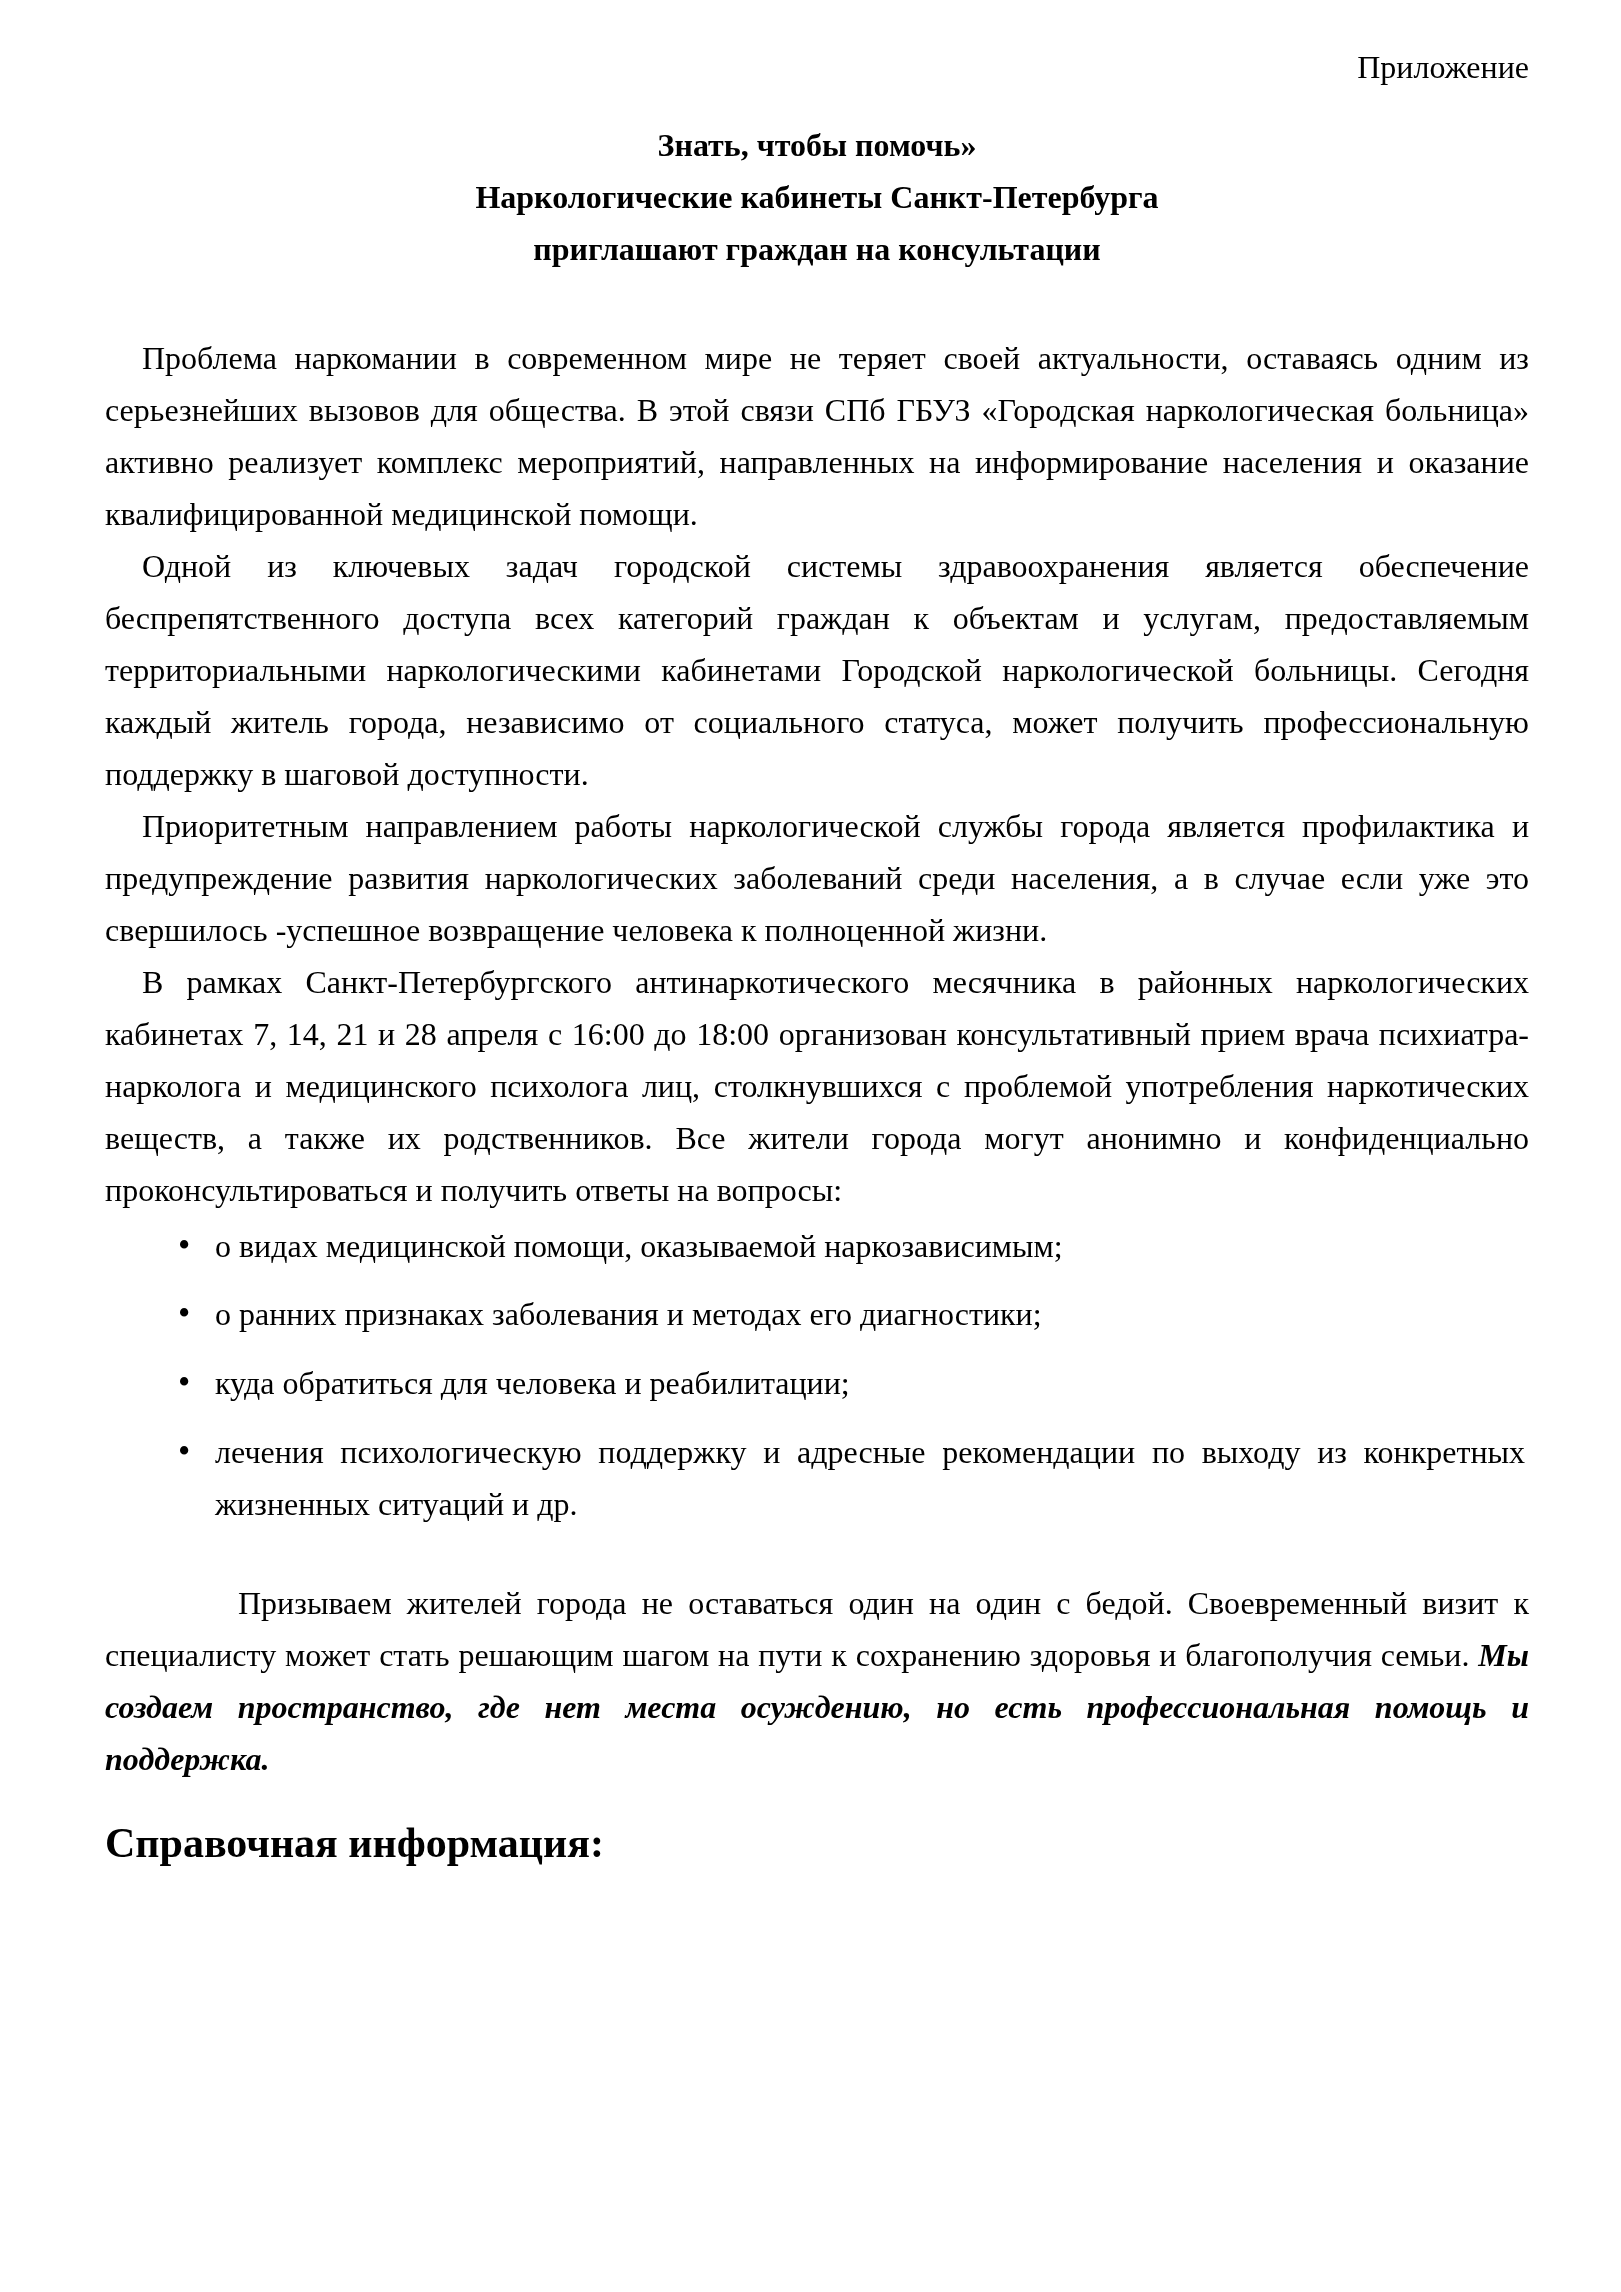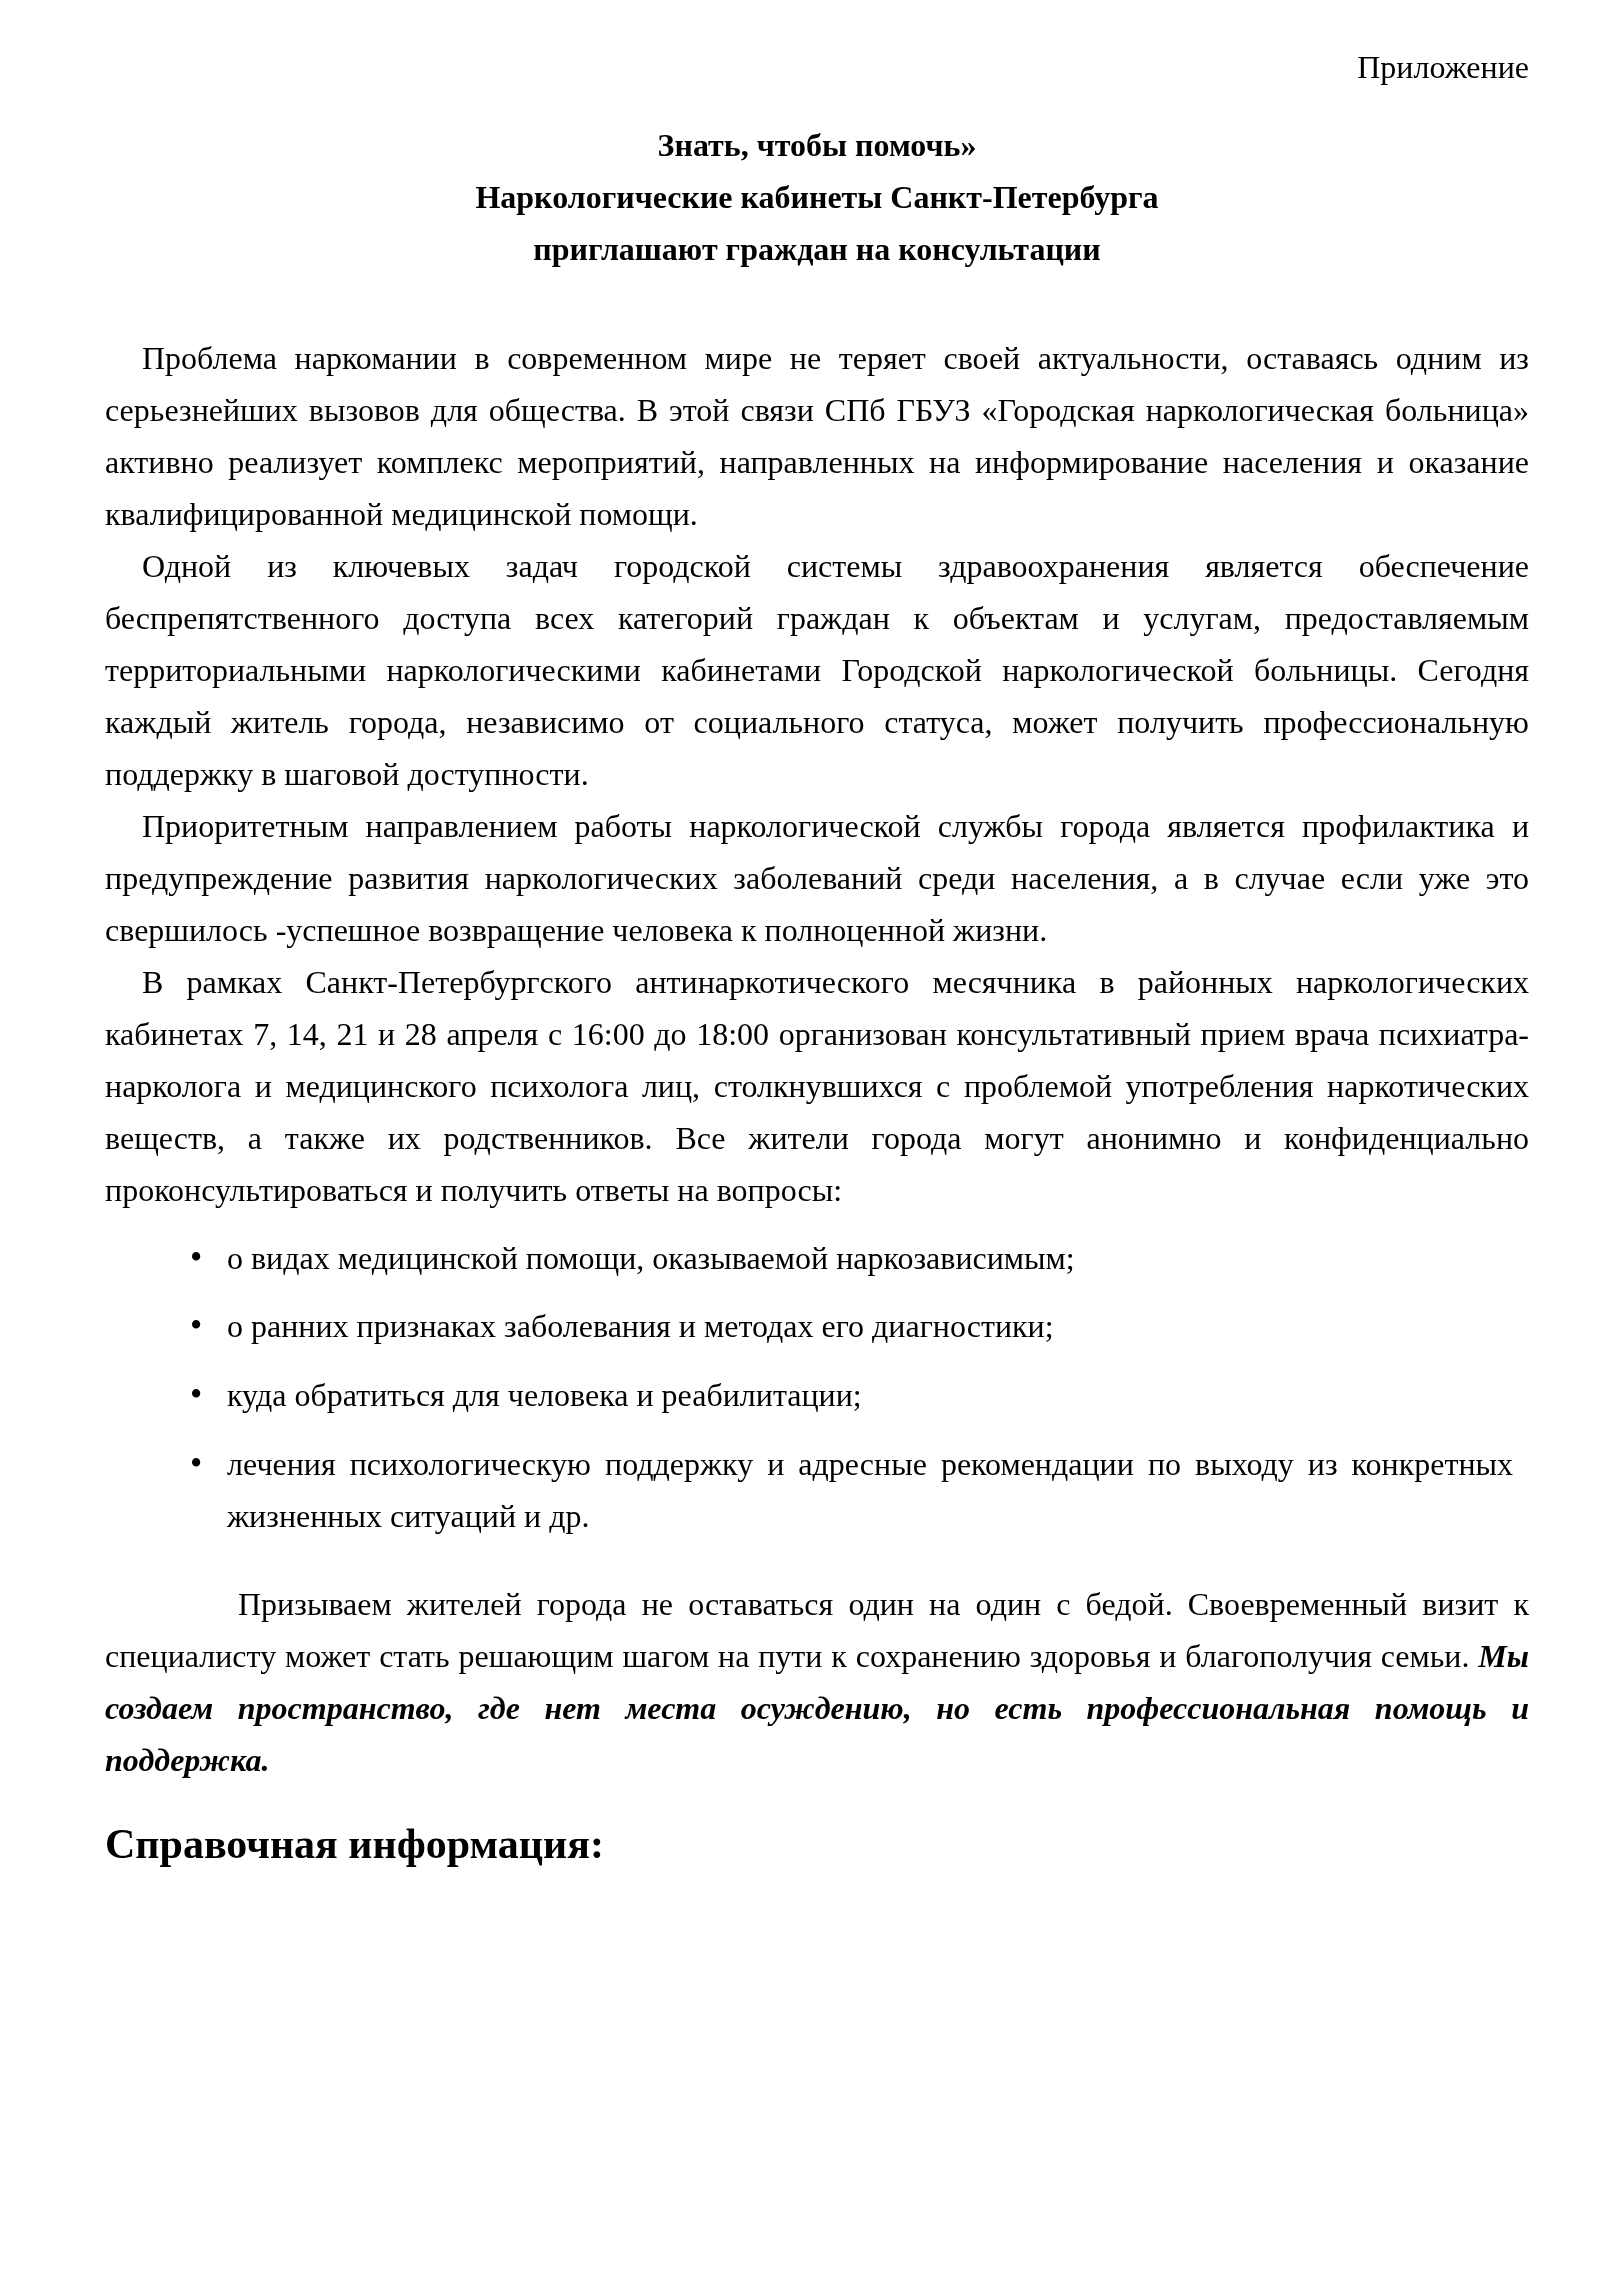--- a/index.html
+++ b/index.html
@@ -28,41 +28,41 @@
     font-weight: bold;
     margin-top: 25.5px;
     margin-bottom: 57px;
   }
   .body-par {
     margin: 0;
     text-align: justify;
     text-indent: 37px;
   }
   ul.bullets {
-    margin: 16px;
+    margin: 4px;
     padding: 0 0 0 106px;
   }
   ul.bullets li {
     list-style: none;
     position: relative;
     text-align: justify;
     margin: 0 0 16.7px 0;
   }
   ul.bullets li::before {
     content: "\2022";
     position: absolute;
     left: -37px;
     top: 0;
     font-size: 35px;
   }
   ul.bullets li:last-child {
     margin-bottom: 0;
   }
   .closing {
-    margin-top: 36px;
+    margin-top: 47px;
     text-indent: 133px;
   }
   .em {
     font-weight: bold;
     font-style: italic;
   }
   .ref-heading {
     font-size: 42px;
     font-weight: bold;
     line-height: 52px;

